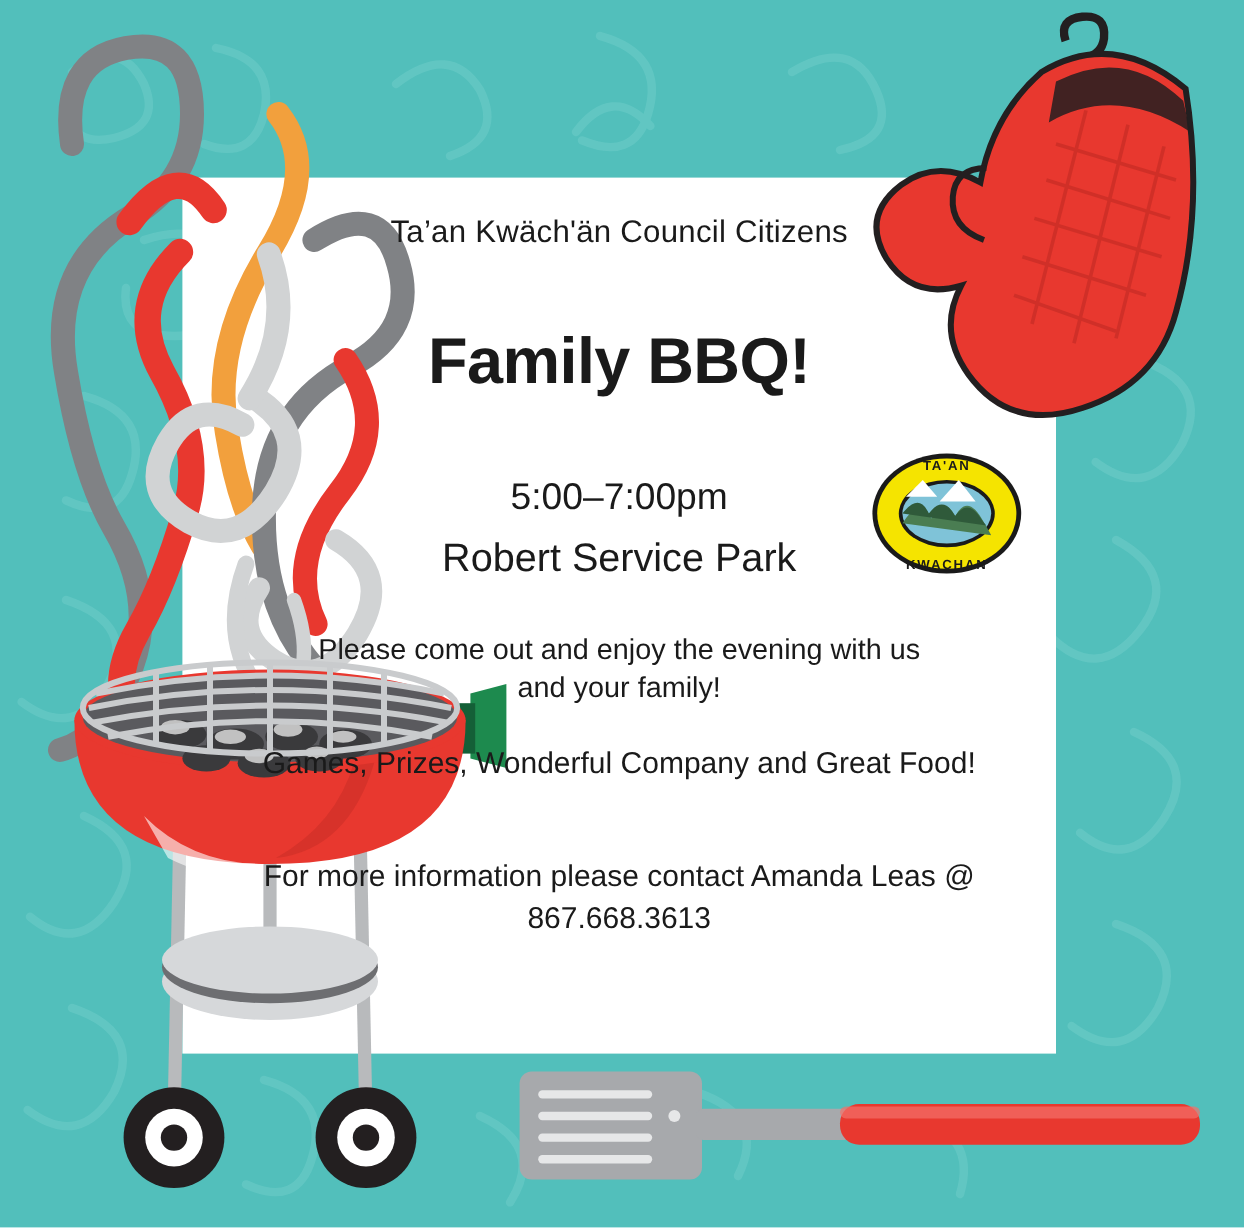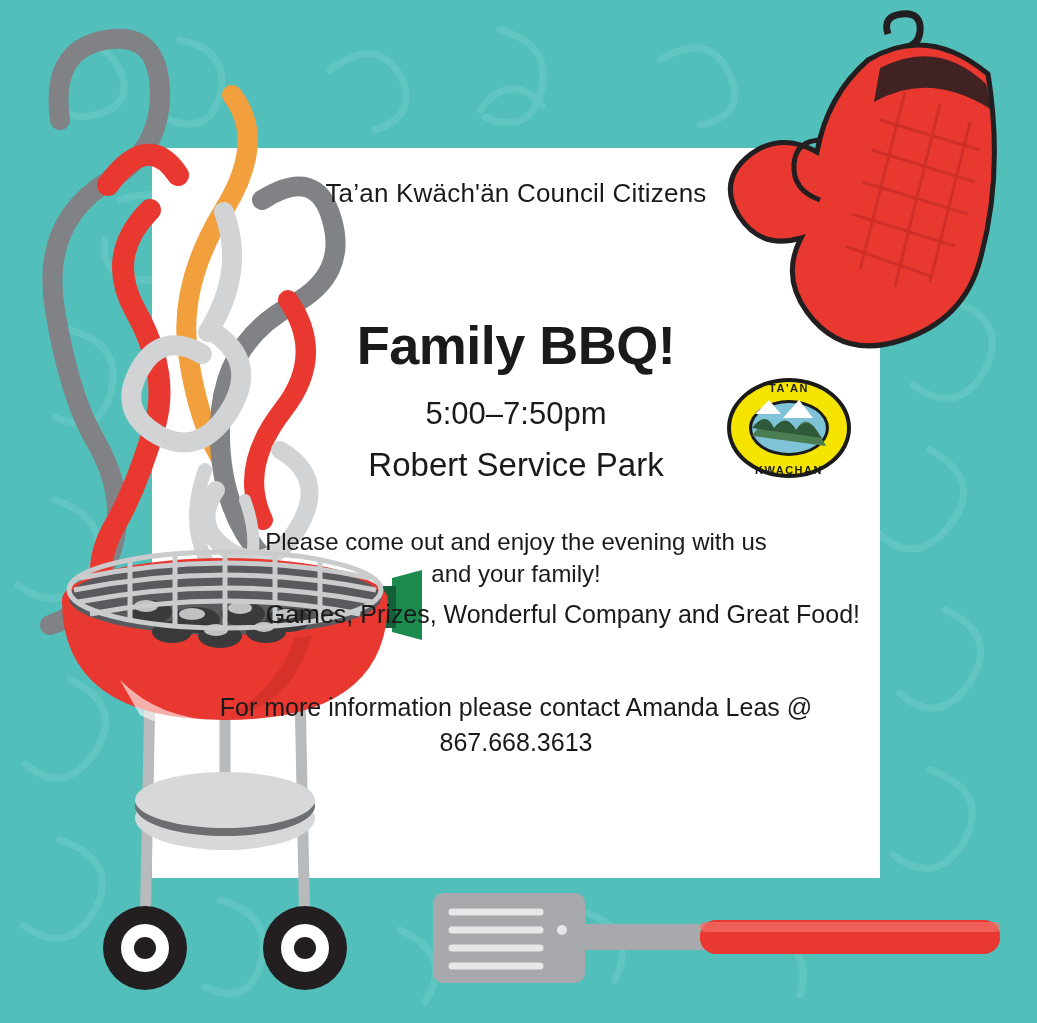--- a/index.html
+++ b/index.html
@@ -48,28 +48,28 @@
     text-align: center;
   }
   .line {
     position: absolute;
     width: 100%;
     text-align: center;
     white-space: nowrap;
   }
   .l-cit   { top: 30px;  font-size: 26px; letter-spacing: .2px;}
   .l-inv   { top: 81px;  font-size: 24px; }
-  .l-title { top: 122px; font-size: 54px; font-weight: bold; letter-spacing: -.5px; margin-top: 44px;}
+  .l-title { top: 122px; font-size: 54px; font-weight: bold; letter-spacing: -.5px;}
   .l-date  { top: 194px; font-size: 35px; }
   .l-time  { top: 248px; font-size: 31px; }
   .l-place { top: 298px; font-size: 33px; }
 
   .para1 { top: 378px; font-size: 24px; line-height: 32px; white-space: normal; padding: 0 90px; box-sizing: border-box;}
-  .para2 { top: 450px; font-size: 25px; line-height: 33px; white-space: normal; padding: 0 20px; box-sizing: border-box; text-align: right;}
-  .para3 { top: 542px; font-size: 25px; line-height: 35px; white-space: normal; padding: 0 40px; box-sizing: border-box;}
+  .para2 { top: 472px; font-size: 25px; line-height: 33px; white-space: normal; padding: 0 20px; box-sizing: border-box;}
+  .para3 { top: 565px; font-size: 25px; line-height: 35px; white-space: normal; padding: 0 40px; box-sizing: border-box;}
 
   
   .logo {
     position: absolute;
     left: 725px;
     top: 374px;
     width: 128px;
     height: 108px;
   }
   
@@ -253,21 +253,21 @@
     <path d="M58 44 l16 -18 l14 18 z" fill="#ffffff"></path>
     <g fill="#1a1a1a">
       <text x="64" y="18" text-anchor="middle" font-family="'Liberation Sans',sans-serif" font-size="11" font-weight="bold" letter-spacing="1.5">TA'AN</text>
       <text x="64" y="100" text-anchor="middle" font-family="'Liberation Sans',sans-serif" font-size="11" font-weight="bold" letter-spacing="1.5">KWACHAN</text>
     </g>
   </svg>
 
   <div class="text-wrap">
     <div class="line l-cit">Ta’an Kwäch'än Council Citizens</div>
     <div class="line l-title">Family BBQ!</div>
-    <div class="line l-time">5:00–7:50pm</div>
+    <div class="line l-time">5:00–7:00pm</div>
     <div class="line para1">Please come out and enjoy the evening with us and your family!</div>
 
     <div class="line l-place">Robert Service Park</div>
     <div class="line para2">Games, Prizes, Wonderful Company and Great Food!</div>
     <div class="line para3">For more information please contact Amanda Leas @ 867.668.3613</div>
   </div>
 
 </div>
 
 </body></html>

